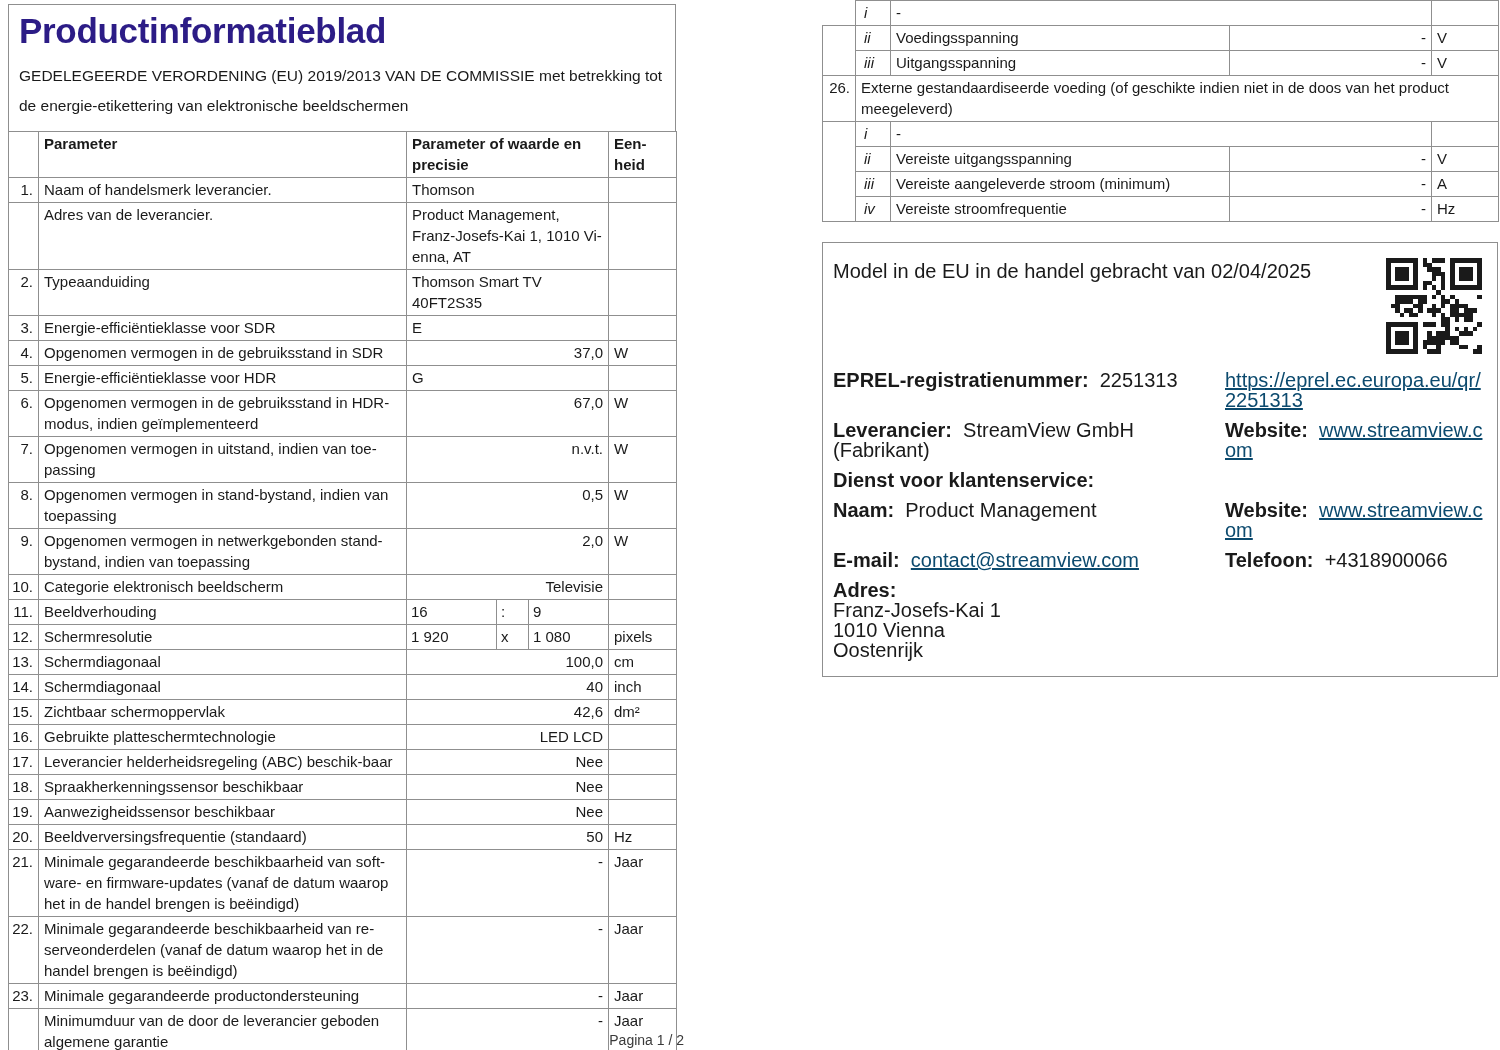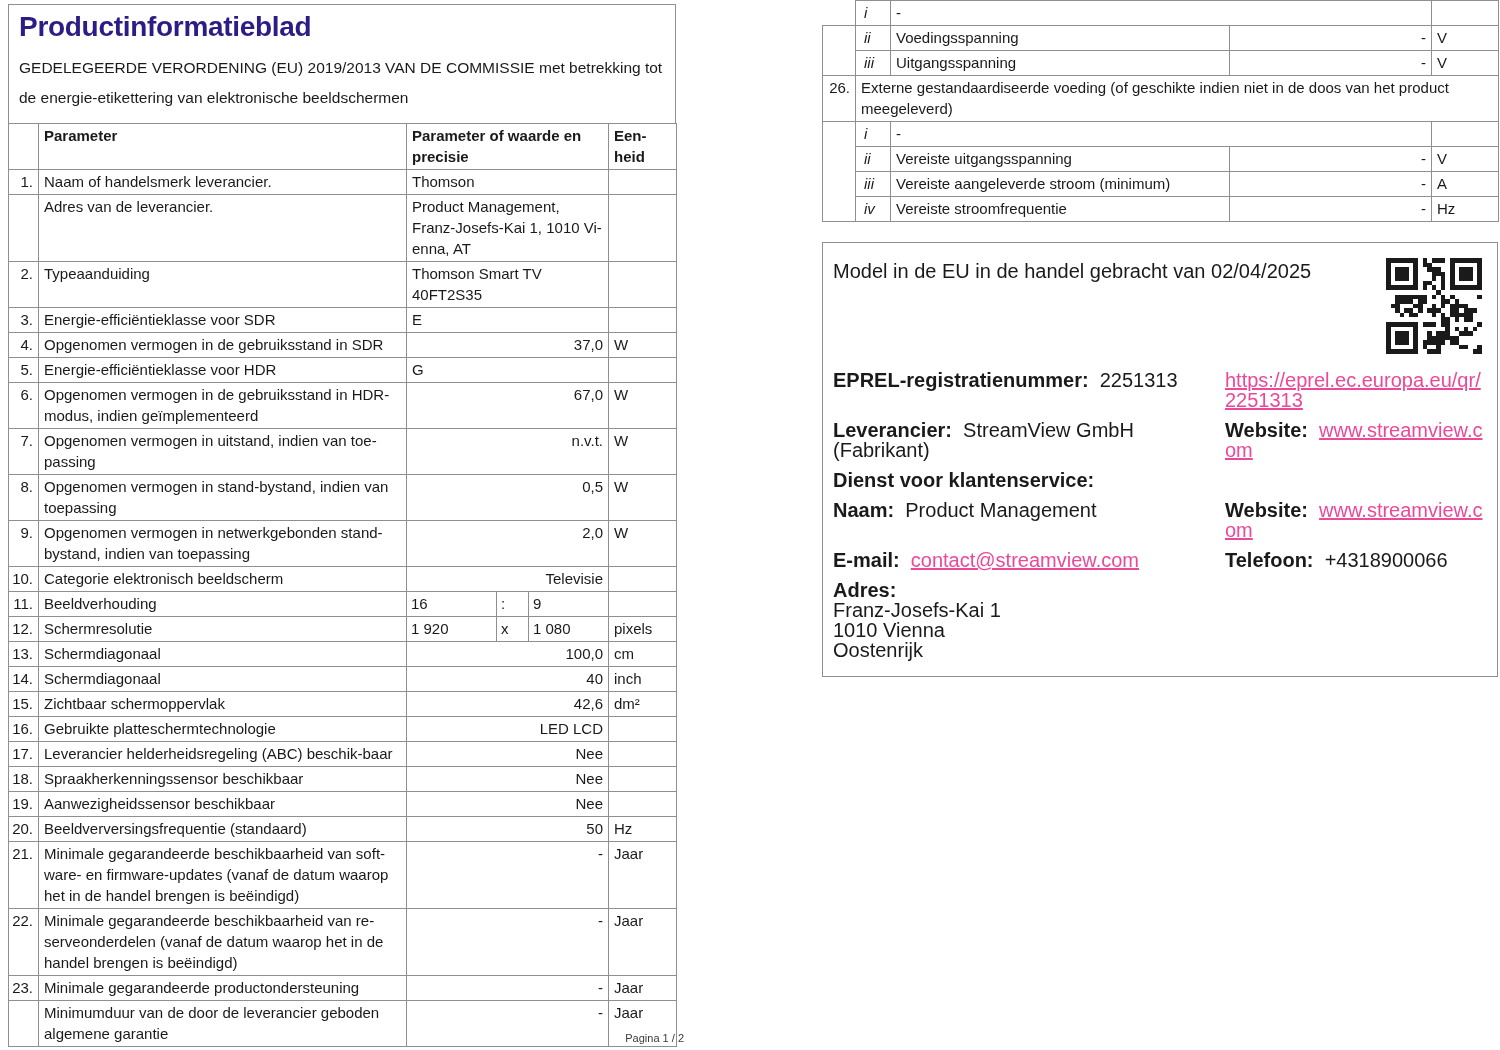--- a/index.html
+++ b/index.html
@@ -5,21 +5,21 @@
   html,body { margin:0; padding:0; }
   body {
     width:1500px; height:1050px; background:#ffffff; position:relative;
     font-family:"Liberation Sans", sans-serif; color:#1a1a1a;
     -webkit-font-smoothing:antialiased; overflow:hidden;
   }
   .page1 { position:absolute; left:8px; top:4px; width:668px; }
   .page2 { position:absolute; left:822px; top:0px; width:676px; }
 
   .title-box { border:1px solid #8f8f8f; padding:4px 10px 10px 10px; box-sizing:border-box; }
-  .doc-title { font-size:28px; font-weight:bold; color:#2c1c86; margin:2px 0 10px 0; letter-spacing:-0.3px; }
+  .doc-title { font-size:35px; font-weight:bold; color:#2c1c86; margin:2px 0 10px 0; letter-spacing:-0.3px; }
   .subtitle { font-size:15.5px; line-height:30px; color:#1a1a1a; }
 
   table.ptable { border-collapse:collapse; table-layout:fixed; width:668px; margin-top:-1px; }
   table.ptable2 { border-collapse:collapse; table-layout:fixed; width:676px; }
   .ptable td, .ptable2 td {
     border:1px solid #8f8f8f; font-size:15px; line-height:21px;
     padding:1px 5px 2px 5px; vertical-align:top; word-wrap:break-word;
   }
   .thead td { font-weight:bold; height:42px; }
   .cnum { text-align:right; padding-right:5px !important; padding-left:2px !important; }
@@ -37,23 +37,23 @@
     border:1px solid #8f8f8f; margin-top:20px; box-sizing:border-box;
     padding:13px 12px 16px 10px; min-height:374px; font-size:20px; line-height:20px;
   }
   .ib-top { display:flex; justify-content:space-between; margin-bottom:16px; }
   .ib-model { padding-top:5px; max-width:520px; }
   .qr { width:96px; height:96px; margin:2px 3px 0 0; flex:0 0 auto; }
   .ib-row { display:flex; margin-bottom:10px; }
   .ib-left { flex:1; padding-right:12px; }
   .ib-right { width:260px; flex:0 0 auto; }
   .ib-label { font-weight:bold; }
-  a.doclink { color:#ec4899; text-decoration:underline; word-break:break-all; }
+  a.doclink { color:#0c4a6e; text-decoration:underline; word-break:break-all; }
   .addr-line { line-height:20px; }
-  .pfooter { position:absolute; top:1028px; font-size:11px; color:#3a3a3a; text-align:right; }
+  .pfooter { position:absolute; top:1028px; font-size:14px; color:#3a3a3a; text-align:right; }
   .pf1 { left:8px; width:668px; }
 </style>
 </head>
 <body>
 
 <div class="page1">
   <div class="title-box">
     <div class="doc-title">Productinformatieblad</div>
     <div class="subtitle">GEDELEGEERDE VERORDENING (EU) 2019/2013 VAN DE COMMISSIE met betrekking tot de energie-etikettering van elektronische beeldschermen</div>
   </div>

